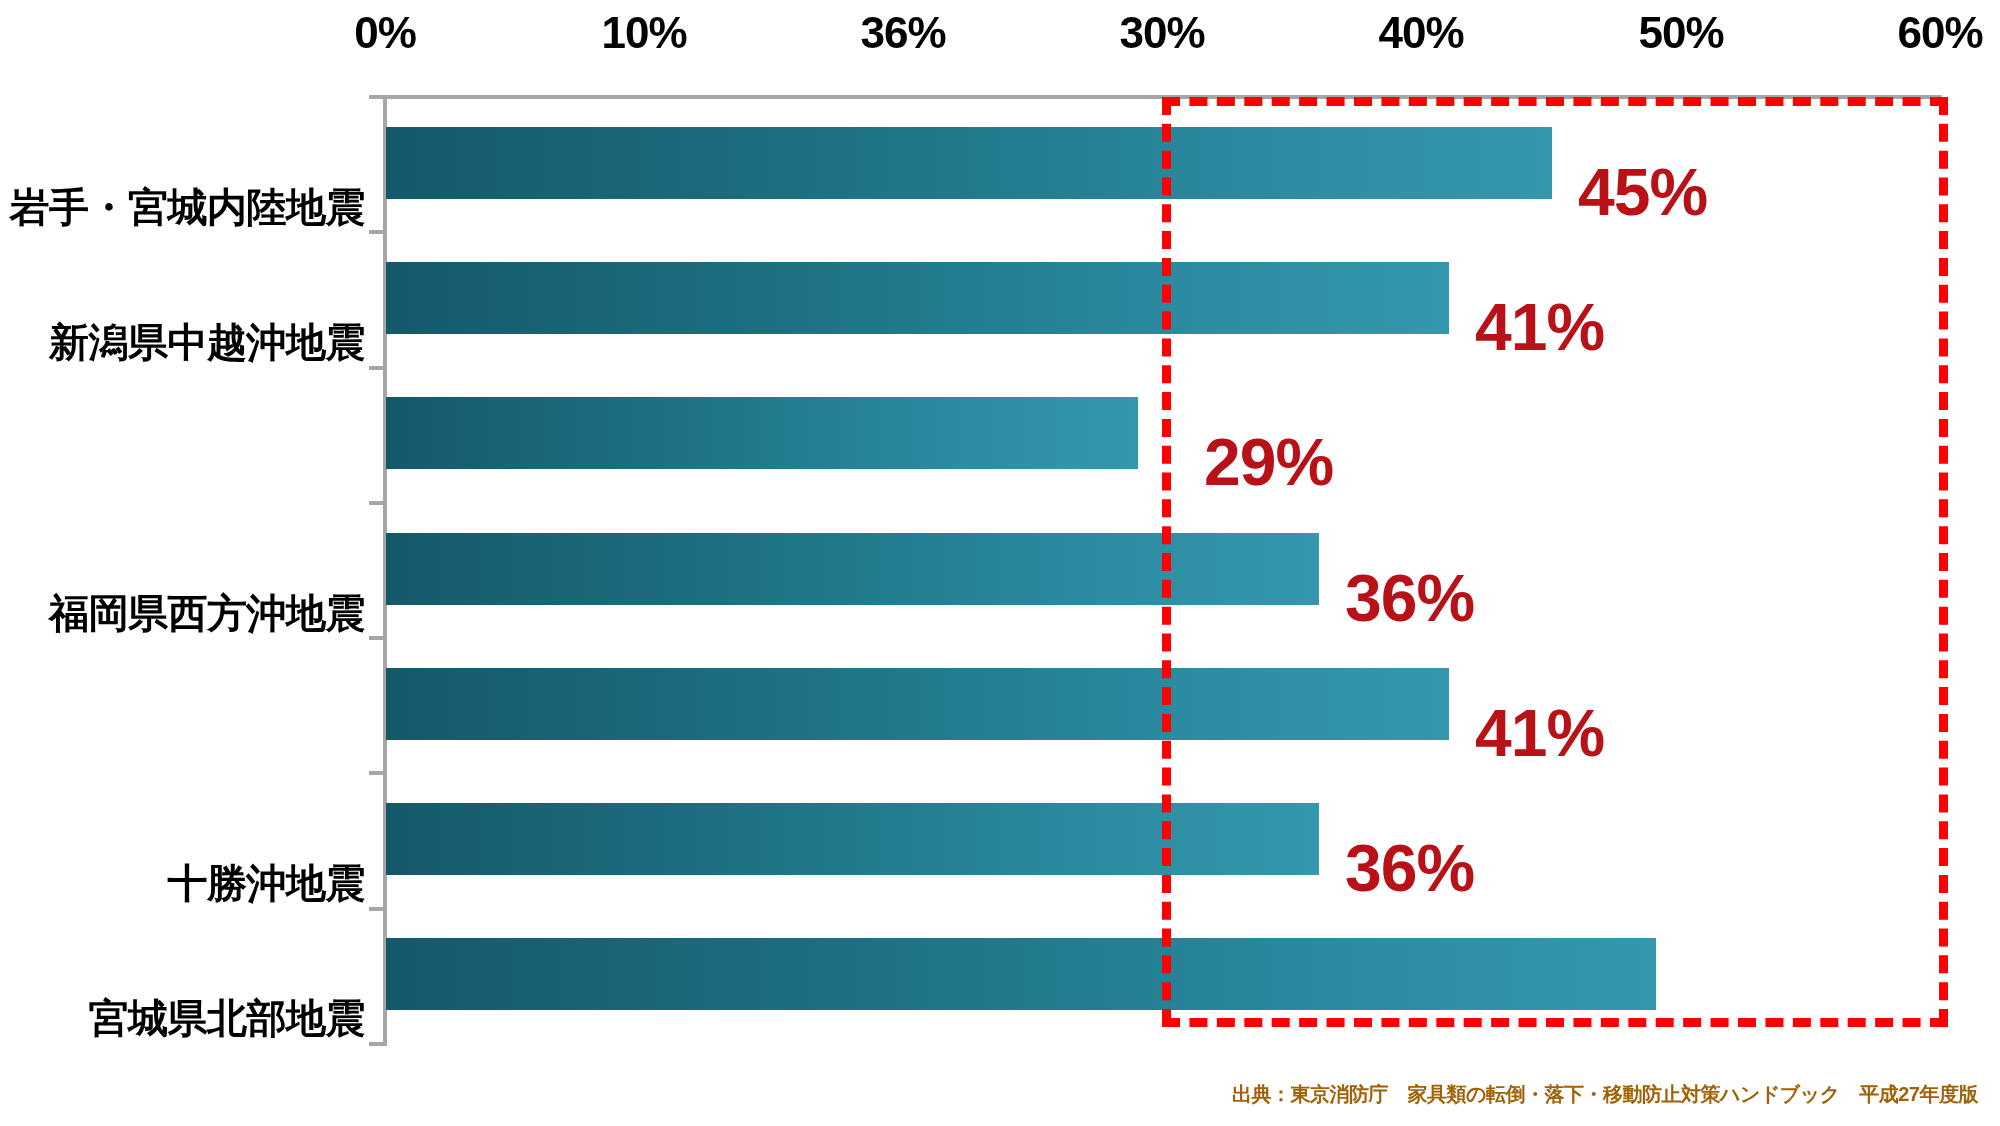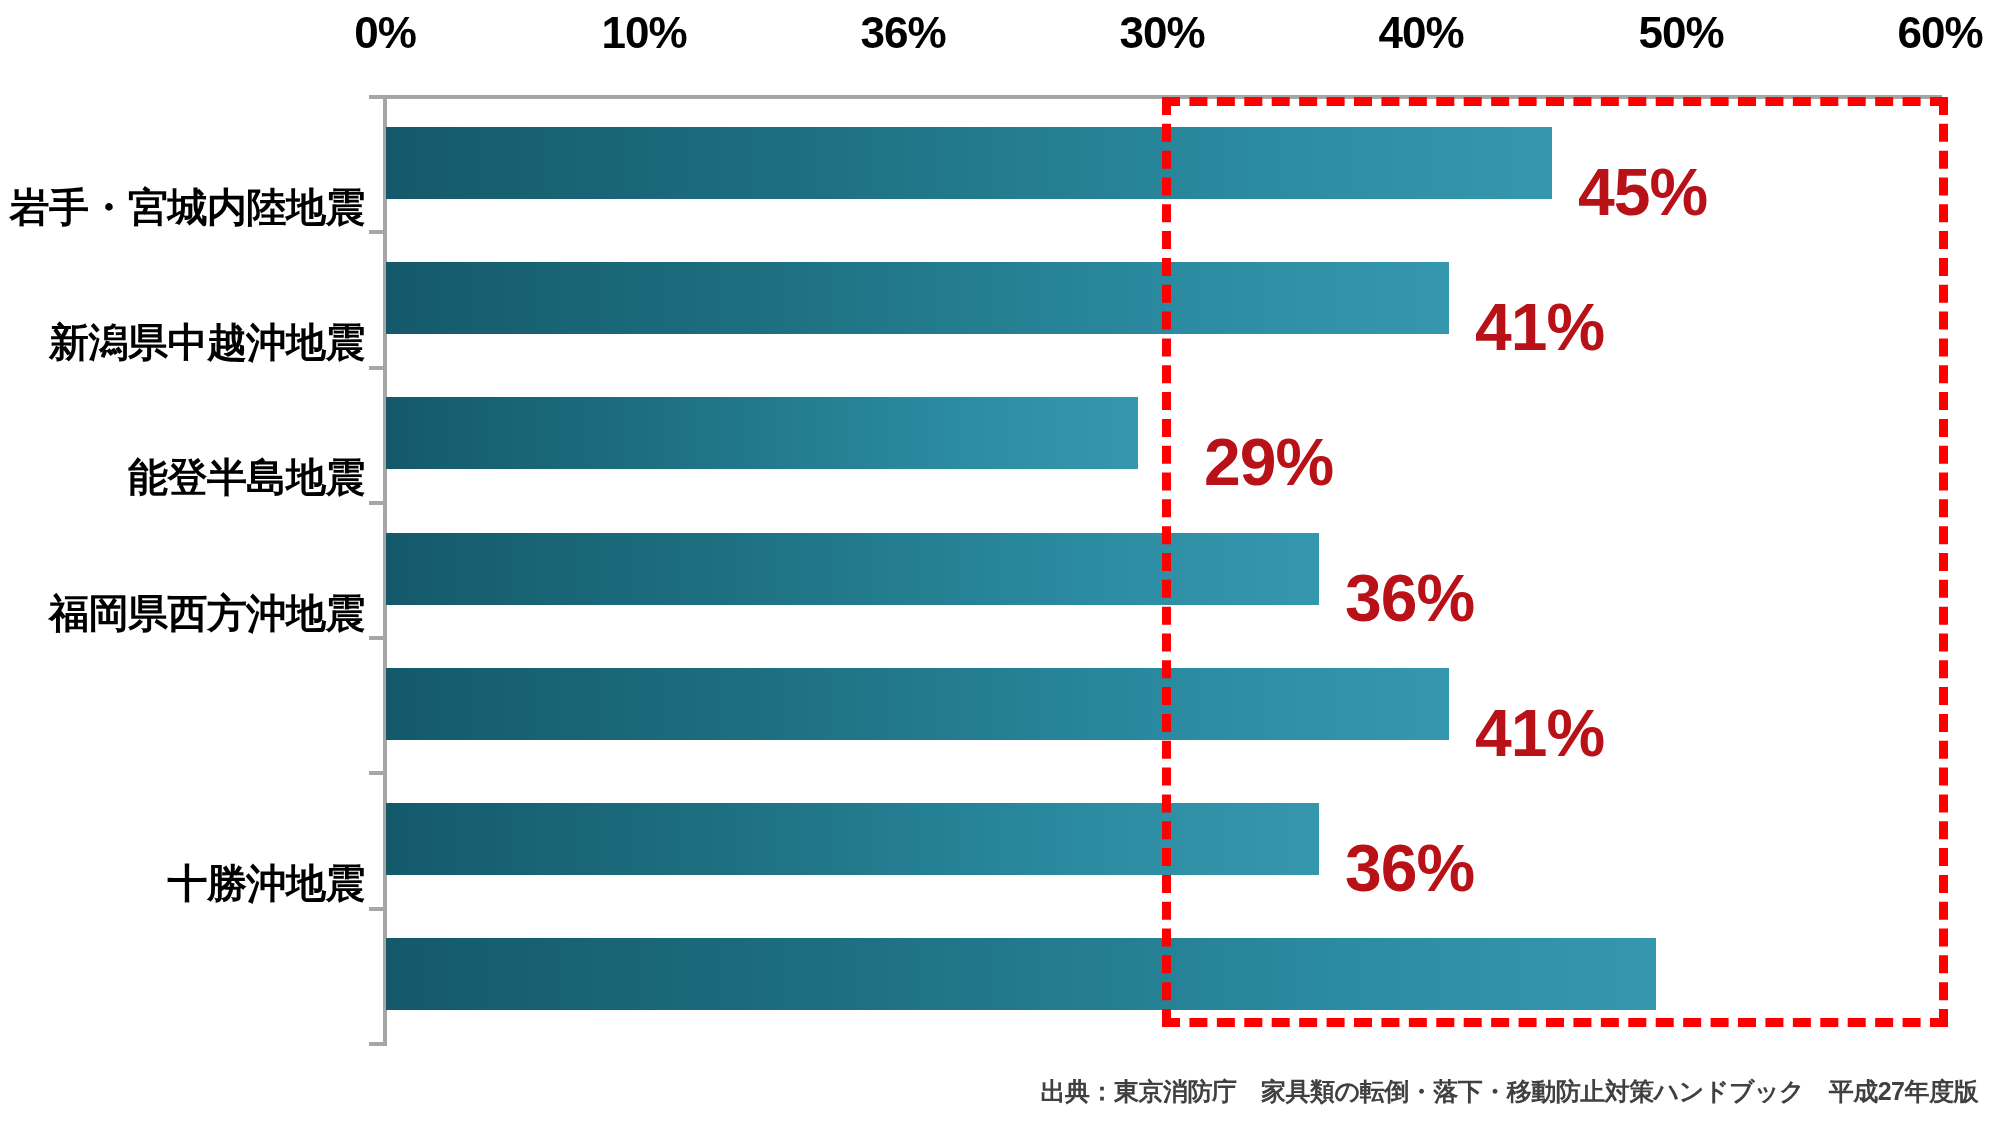--- a/index.html
+++ b/index.html
@@ -92,23 +92,23 @@
     top: 97px;
     width: 786px;
     height: 930px;
     border: 9px dashed #ff0000;
   }
 
   .source-note {
     position: absolute;
     right: 22px;
     bottom: 18px;
-    font-size: 25px;
+    font-size: 20px;
     font-weight: bold;
-    color: #404040;
+    color: #a16207;
     white-space: nowrap;
     letter-spacing: -0.5px;
   }
 </style>
 </head>
 <body>
 
 <div id="chart-root">
 
   <div class="axis-labels">
@@ -128,23 +128,23 @@
   <div class="y-tick" style="top:230px"></div>
   <div class="y-tick" style="top:366px"></div>
   <div class="y-tick" style="top:501px"></div>
   <div class="y-tick" style="top:636px"></div>
   <div class="y-tick" style="top:771px"></div>
   <div class="y-tick" style="top:907px"></div>
   <div class="y-tick" style="top:1042px"></div>
 
   <div class="cat-label-wrap" style="top:163px">岩手・宮城内陸地震</div>
   <div class="cat-label-wrap" style="top:298px">新潟県中越沖地震</div>
-  <div class="cat-label-wrap" style="top:433px">能登半島地震</div>
   <div class="cat-label-wrap" style="top:569px">福岡県西方沖地震</div>
   <div class="cat-label-wrap" style="top:839px">十勝沖地震</div>
+  <div class="cat-label-wrap" style="top:974px">宮城県北部地震</div>
 
   <div class="bar" style="top:163px; width:1166px"></div>
   <div class="bar" style="top:298px; width:1063px"></div>
   <div class="bar" style="top:433px; width:752px"></div>
   <div class="bar" style="top:569px; width:933px"></div>
   <div class="bar" style="top:704px; width:1063px"></div>
   <div class="bar" style="top:839px; width:933px"></div>
   <div class="bar" style="top:974px; width:1270px"></div>
 
   <div class="value-label" style="top:163px; left:1578px">45%</div>

